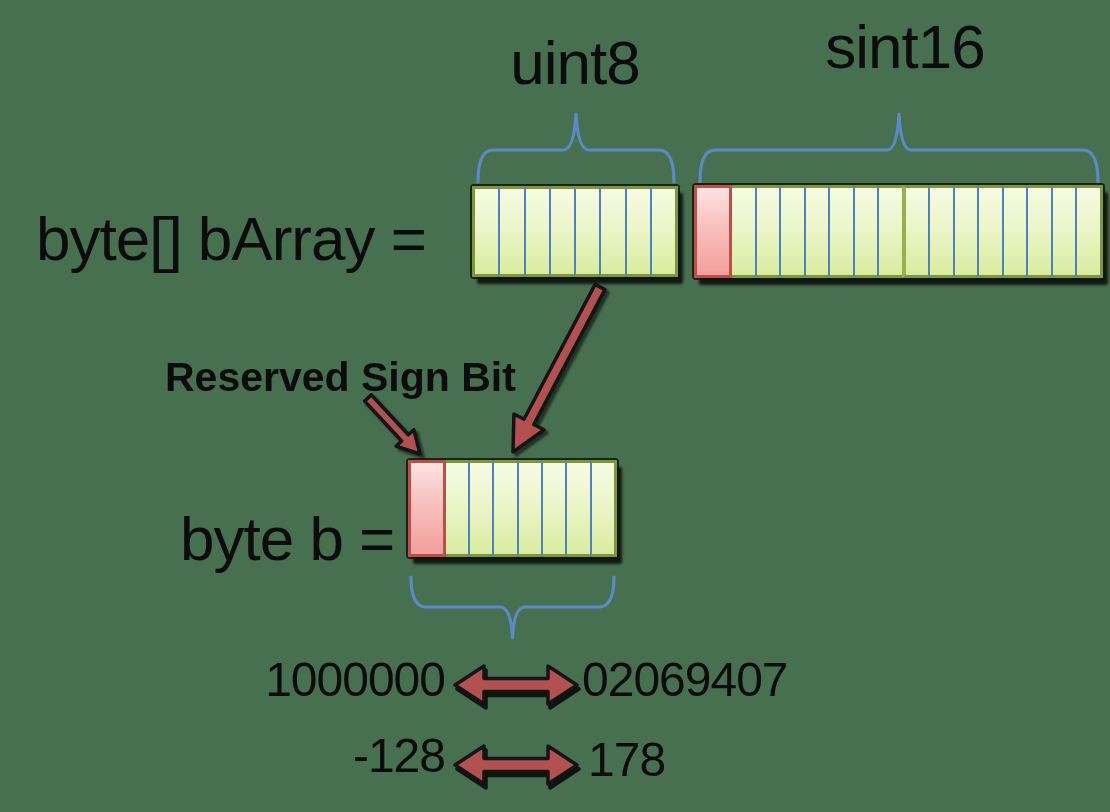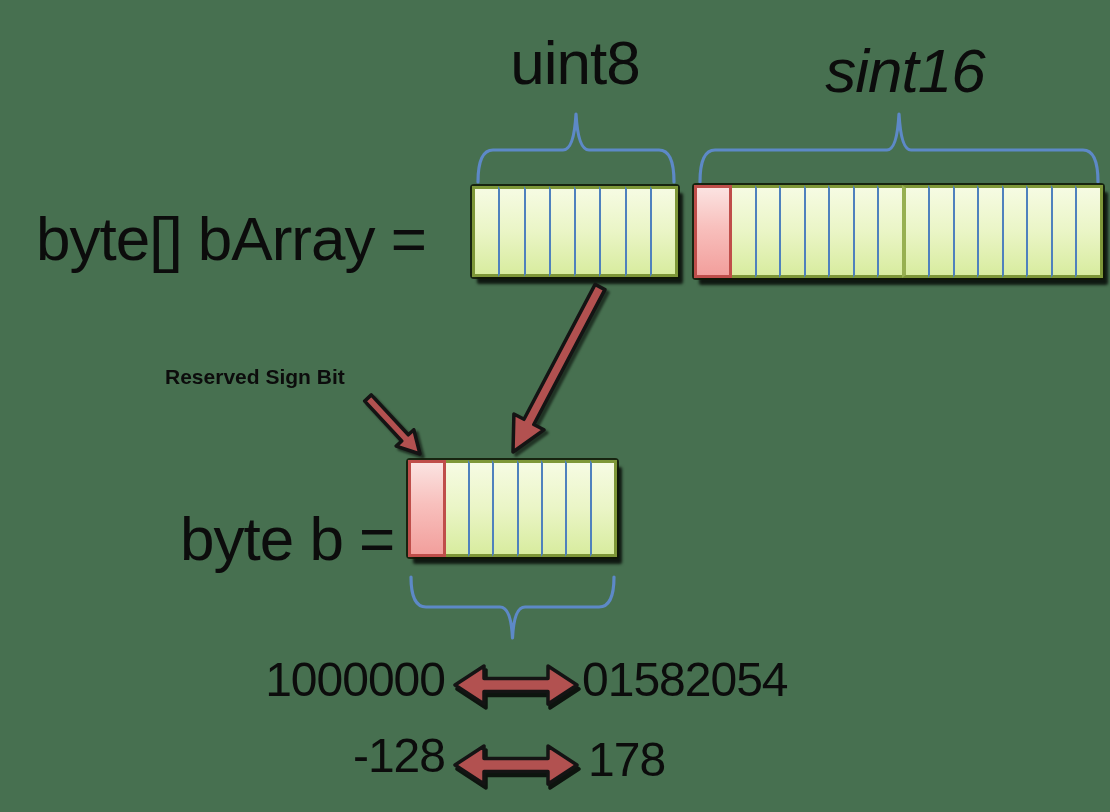--- a/index.html
+++ b/index.html
@@ -44,27 +44,27 @@
     flex:1.42;
     background:linear-gradient(180deg,#fbe3e1 0%,#f8c0bd 45%,#f29f9c 100%);
     border:3.5px solid var(--red);
   }
 
   svg{display:block;overflow:visible;}
   .brace path{fill:none;stroke:var(--brace);stroke-width:3.2;stroke-linecap:round;stroke-linejoin:round;}
   .redarrow path{fill:var(--arrow);stroke:#141414;stroke-width:3.5;stroke-linejoin:round;}
   .shadowed{filter:drop-shadow(2px 4px 0 rgba(0,0,0,0.82));}
   .shadowed-soft{filter:drop-shadow(3px 3px 1px rgba(0,0,0,0.55));}
-  .reserved{font-size:21px;font-weight:600;line-height:38px;white-space:nowrap;}
+  .reserved{font-size:41px;font-weight:600;line-height:38px;white-space:nowrap;}
 </style>
 </head>
 <body>
 
 <div class="abs biglabel center" style="left:475px;top:26px;width:200px;">uint8</div>
-<div class="abs biglabel center" style="left:795px;top:34px;width:220px;font-style:italic;">sint16</div>
+<div class="abs biglabel center" style="left:795px;top:10px;width:220px;">sint16</div>
 
 <svg class="abs brace" style="left:475px;top:106px;" width="202" height="80" viewBox="0 0 202 80">
   <path d="M3,76 Q3,44 18,44 L88,44 Q99,44 101,8 Q103,44 114,44 L184,44 Q199,44 199,76"></path>
 </svg>
 <svg class="abs brace" style="left:697px;top:106px;" width="404" height="80" viewBox="0 0 404 80">
   <path d="M3,76 Q3,44 18,44 L190,44 Q200,44 202,8 Q204,44 214,44 L386,44 Q401,44 401,76"></path>
 </svg>
 
 <div class="abs biglabel" style="left:36px;top:202px;">byte[] bArray =</div>
 
@@ -121,19 +121,19 @@
   </div>
 
 <svg class="abs brace" style="left:408px;top:574px;" width="209" height="70" viewBox="0 0 209 70">
   <path d="M3,3 Q3,33 18,33 L92,33 Q103,33 104.5,64 Q106,33 117,33 L191,33 Q206,33 206,3"></path>
 </svg>
 
 <div class="abs numlabel right" style="left:230px;top:650px;width:215px;">1000000</div>
 <svg class="abs redarrow shadowed" style="left:452px;top:662px;" width="128" height="46" viewBox="0 0 128 46">
   <path d="M3,23 L32,4 L32,16.5 L96,16.5 L96,4 L125,23 L96,42 L96,29.5 L32,29.5 L32,42 Z"></path>
 </svg>
-<div class="abs numlabel" style="left:582px;top:650px;">01582054</div>
+<div class="abs numlabel" style="left:582px;top:650px;">02069407</div>
 
 <div class="abs numlabel right" style="left:230px;top:726px;width:215px;">-128</div>
 <svg class="abs redarrow shadowed" style="left:452px;top:742px;" width="128" height="46" viewBox="0 0 128 46">
   <path d="M3,23 L32,4 L32,16.5 L96,16.5 L96,4 L125,23 L96,42 L96,29.5 L32,29.5 L32,42 Z"></path>
 </svg>
 <div class="abs numlabel" style="left:588px;top:730px;">178</div>
 
 </body></html>

